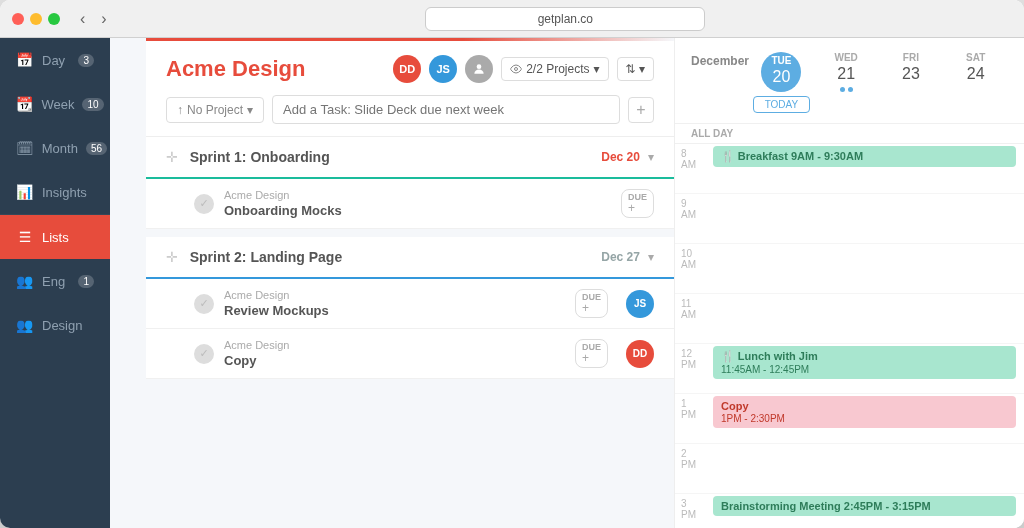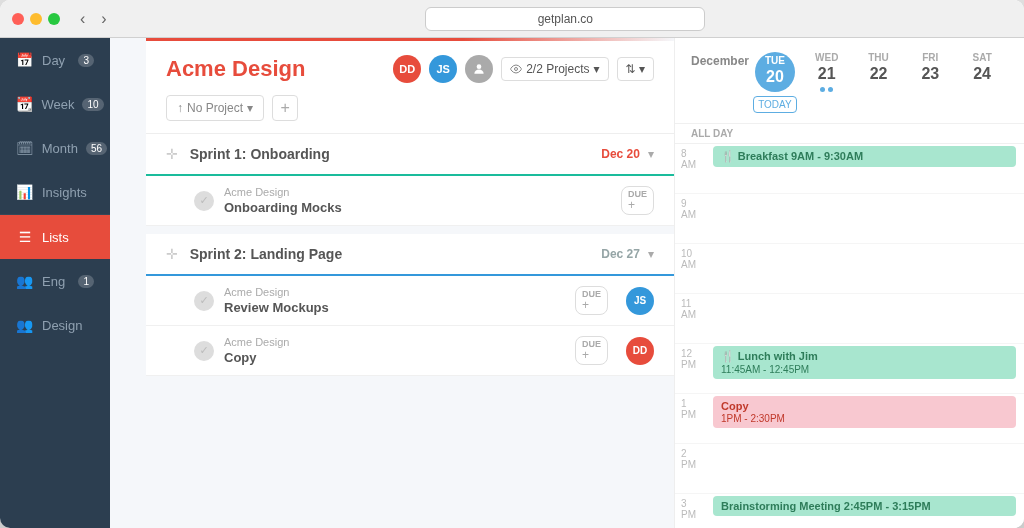--- a/index.html
+++ b/index.html
@@ -355,21 +355,21 @@
       padding: 2px 4px;
     }
     .cal-day-name {
       font-size: 10px;
       color: #aaa;
       font-weight: 600;
       text-transform: uppercase;
     }
     .cal-day-num {
       font-size: 16px;
-      font-weight: 700;
+      font-weight: 400;
       color: #555;
       line-height: 1.4;
     }
     .cal-day-col.today-col .cal-day-name {
       color: #fff;
     }
     .cal-day-col.today-col .cal-day-num {
       color: #fff;
     }
     .today-circle {
@@ -536,20 +536,21 @@
             </button>
             <button class="sort-btn">⇅ ▾</button>
           </div>
         </div>
         <div class="task-input-row">
           <button class="no-project-btn">
             <span>↑</span>
             <span>No Project</span>
             <span>▾</span>
           </button>
+          <input class="task-input" type="text" placeholder="Add a Task: Slide Deck due next week" style="">
           <div class="add-btn">+</div>
         </div>
       </div>
 
       <div class="sprints-area">
 
         <div class="sprint-section">
           <div class="sprint-header">
             <span class="sprint-drag">✛</span>
             <span class="sprint-name">Sprint 1: Onboarding</span>
@@ -621,24 +622,20 @@
 
           <div class="cal-day-col">
             <div class="cal-day-name">WED</div>
             <div class="cal-day-num">21</div>
             <div class="cal-dots">
               <div class="cal-dot dot-blue"></div>
               <div class="cal-dot dot-blue"></div>
             </div>
           </div>
 
-          <div class="cal-day-col">
-            <div class="cal-day-name">THU</div>
-            <div class="cal-day-num">22</div>
-          </div>
 
           <div class="cal-day-col">
             <div class="cal-day-name">FRI</div>
             <div class="cal-day-num">23</div>
           </div>
 
           <div class="cal-day-col">
             <div class="cal-day-name">SAT</div>
             <div class="cal-day-num">24</div>
           </div>

